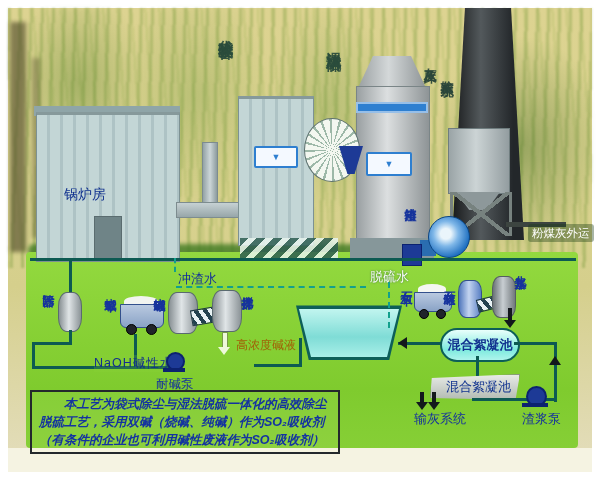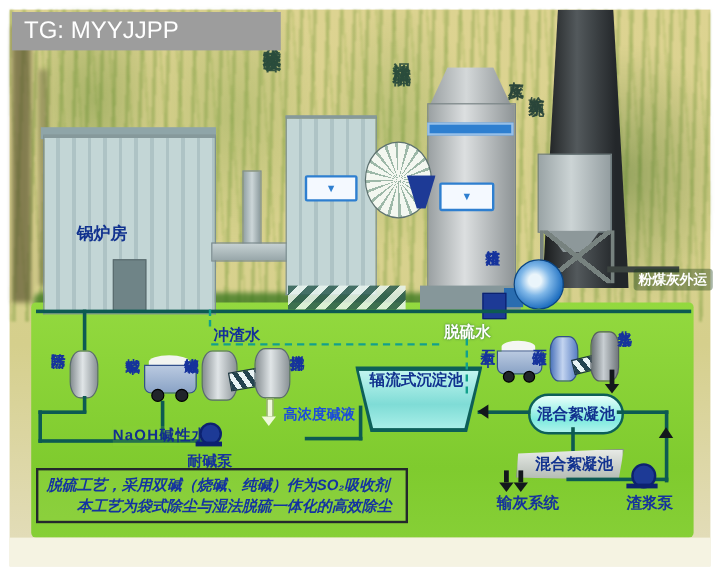--- a/index.html
+++ b/index.html
@@ -28,21 +28,21 @@
   .dashv{border-left:2px dashed #12a08c;width:0;}
   .cyl{border:1px solid #5a6a70;border-radius:9px/14px;
        background:linear-gradient(90deg,#878f93,#e0e5e7 45%,#8b9397);}
   .capsule{border:2px solid #0d5f58;border-radius:40px;
        background:linear-gradient(180deg,#e9fffb,#7deade 65%,#aef4ec);
        display:flex;align-items:center;justify-content:center;
        color:#11328f;font-weight:700;}
   .vlabel{writing-mode:vertical-rl;text-orientation:upright;font-weight:700;
           line-height:1.05;color:#2c4f46;letter-spacing:1px;}
   .navy{color:#11328f;}
-  .hlabel{font-weight:700;white-space:nowrap;}
+  .hlabel{font-weight:400;white-space:nowrap;}
   .stripes{background:repeating-linear-gradient(90deg,#c3d6d6 0 10px,#aec3c5 10px 13px);
            border:1px solid #7d9193;border-top:3px solid #86999b;}
   .sticker{background:#f4f9ff;border:2px solid #2e7fd0;border-radius:2px;
            color:#2e7fd0;font-size:9px;font-weight:700;display:flex;align-items:center;justify-content:center;}
   .tri-down{width:0;height:0;border-left:6px solid transparent;border-right:6px solid transparent;}
   .tri-left{width:0;height:0;border-top:6px solid transparent;border-bottom:6px solid transparent;}
   .tri-up{width:0;height:0;border-left:6px solid transparent;border-right:6px solid transparent;}
   .pump{background:#1d3a96;border:2px solid #0c2270;border-radius:50%;}
   .wheel{background:#20242a;border-radius:50%;border:1px solid #000;}
   .notebox{border:2px solid #23282c;color:#1433a0;font-weight:700;font-style:italic;
@@ -138,34 +138,33 @@
   <div class="abs cyl" style="left:168px;top:292px;width:28px;height:40px;"></div>
   <div class="abs vlabel navy" style="left:153px;top:288px;height:50px;font-size:12px;color:#16339c;">烧碱罐</div>
 
   <div class="abs conv" style="left:191px;top:307px;width:38px;height:14px;transform:rotate(-10deg);"></div>
 
   <div class="abs cyl" style="left:212px;top:290px;width:28px;height:40px;"></div>
   <div class="abs vlabel navy" style="left:241px;top:286px;height:50px;font-size:12px;color:#16339c;">搅拌器</div>
 
   <div class="abs" style="left:222px;top:332px;width:4px;height:14px;background:#eef9da;border:1px solid #7a9b4a;"></div>
   <div class="abs tri-down" style="left:218px;top:347px;border-top:8px solid #eef9da;"></div>
-  <div class="abs hlabel navy" style="left:236px;top:337px;font-size:12px;color:#1d4ed8;">高浓度碱液</div>
+  <div class="abs hlabel navy" style="left:236px;top:337px;font-size:12px;color:#a16207;">高浓度碱液</div>
 
   <div class="abs hlabel navy" style="left:94px;top:355px;font-size:12.5px;color:#122f8e;letter-spacing:1px;background:rgba(140,212,60,.2);">NaOH碱性水</div>
   <div class="abs pump" style="left:166px;top:352px;width:15px;height:15px;"></div>
   <div class="abs" style="left:163px;top:368px;width:22px;height:4px;background:#0c2270;"></div>
   <div class="abs hlabel navy" style="left:156px;top:376px;font-size:12.5px;color:#16339c;">耐碱泵</div>
   <div class="abs pipe" style="left:254px;top:364px;width:48px;height:3px;"></div>
   <div class="abs pipe" style="left:299px;top:338px;width:3px;height:29px;"></div>
 
   <div class="abs" style="left:296px;top:302px;width:106px;height:58px;clip-path:polygon(0 6%,100% 6%,88% 100%,12% 100%);background:#0d5f58;">
     <div class="abs" style="left:3px;top:5px;width:100px;height:50px;clip-path:polygon(0 4%,100% 4%,88% 100%,12% 100%);
                 background:linear-gradient(180deg,#c6f7f1,#7fdcd6 60%,#a8efe8);"></div>
   </div>
-  <div class="abs hlabel" style="left:308px;top:308px;font-size:13px;color:#11328f;">辐流式沉淀池</div>
 
   <div class="abs dashv" style="left:174px;top:258px;height:14px;"></div>
   <div class="abs hlabel navy" style="left:178px;top:270px;font-size:13px;color:#13309a;">冲渣水</div>
   <div class="abs dashh" style="left:176px;top:286px;width:190px;"></div>
   <div class="abs hlabel" style="left:370px;top:268px;font-size:13px;color:#ffffff;text-shadow:0 0 2px rgba(0,60,60,.7);">脱硫水</div>
   <div class="abs dashv" style="left:388px;top:282px;height:46px;"></div>
 
   <div class="abs vlabel navy" style="left:400px;top:282px;height:44px;font-size:12px;color:#16339c;">石灰车</div>
   <div class="abs" style="left:413px;top:282px;width:38px;height:38px;">
     <div class="abs" style="left:5px;top:2px;width:28px;height:10px;background:#f4f6f2;border-radius:50% 50% 0 0;"></div>
@@ -199,19 +198,19 @@
   <div class="abs" style="left:420px;top:392px;width:4px;height:10px;background:#13181c;"></div>
   <div class="abs tri-down" style="left:416px;top:402px;border-top:8px solid #13181c;"></div>
   <div class="abs" style="left:432px;top:392px;width:4px;height:10px;background:#13181c;"></div>
   <div class="abs tri-down" style="left:428px;top:402px;border-top:8px solid #13181c;"></div>
   <div class="abs hlabel navy" style="left:414px;top:410px;font-size:13px;color:#16339c;">输灰系统</div>
   <div class="abs pump" style="left:526px;top:386px;width:17px;height:17px;"></div>
   <div class="abs" style="left:522px;top:403px;width:26px;height:4px;background:#0c2270;"></div>
   <div class="abs hlabel navy" style="left:522px;top:410px;font-size:13px;color:#16339c;">渣浆泵</div>
 
   <div class="abs notebox" style="left:30px;top:390px;width:292px;">
+    <div style="text-indent:2em;">本工艺为袋式除尘与湿法脱硫一体化的高效除尘</div>
     <div>脱硫工艺，采用双碱（烧碱、纯碱）作为SO₂吸收剂</div>
-    <div style="text-indent:2em;">本工艺为袋式除尘与湿法脱硫一体化的高效除尘</div>
-  </div>
-
-  <div class="abs wm-top" style="left:10px;top:10px;width:214px;height:32px;">TG: MYYJJPP</div>
+    <div>（有条件的企业也可利用碱性废液作为SO₂吸收剂）</div>
+  </div>
+
 
 </div>
 
 </body></html>

